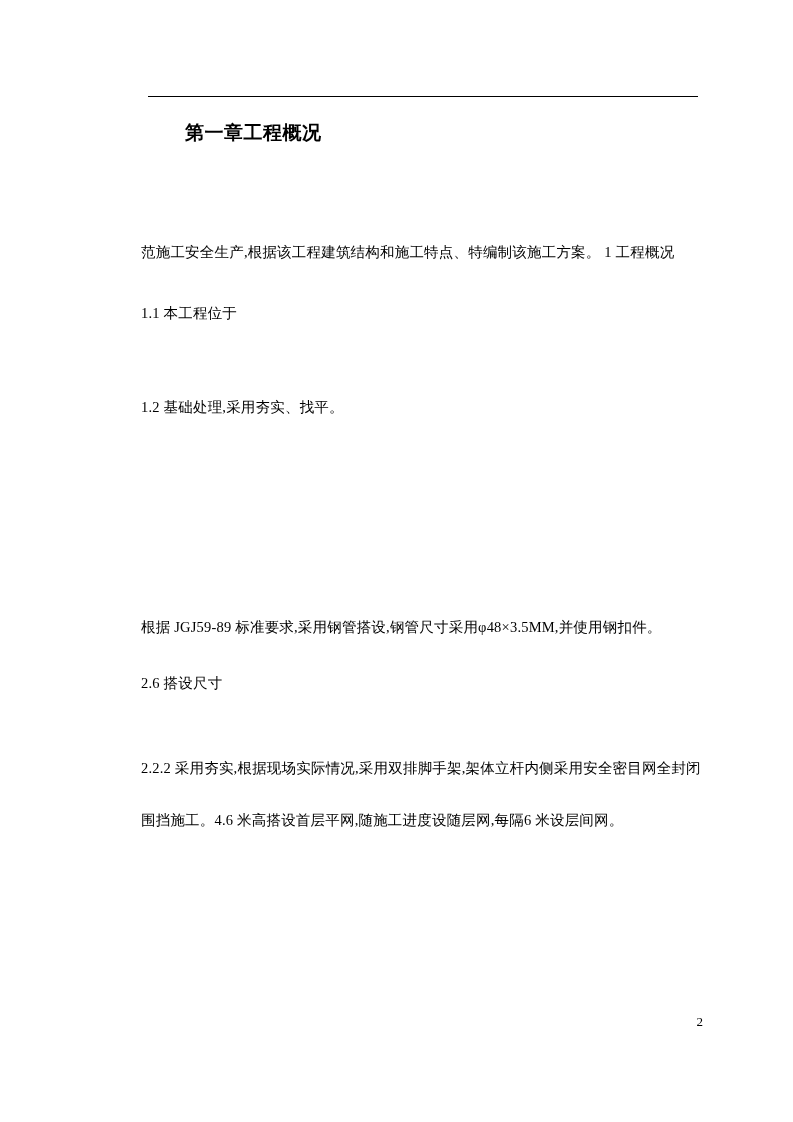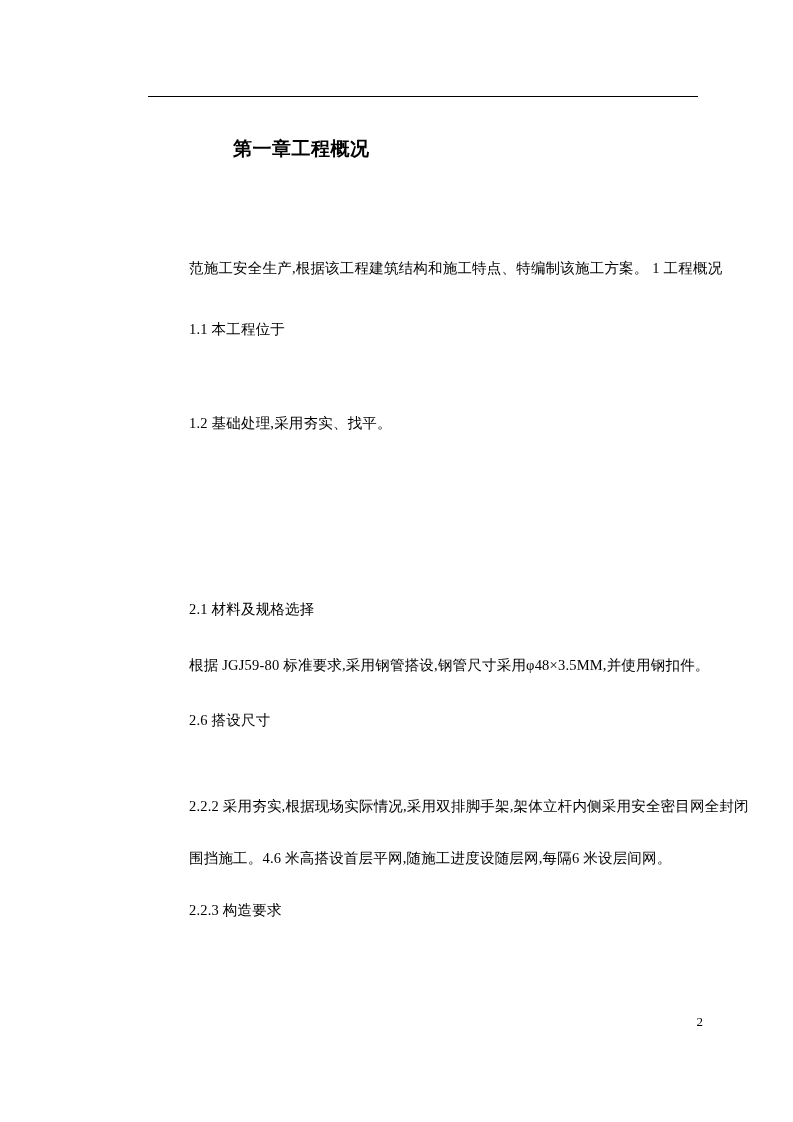--- a/index.html
+++ b/index.html
@@ -25,23 +25,22 @@
     position: absolute;
     left: 148px;
     top: 96px;
     width: 550px;
     height: 0;
     border-top: 1.6px solid #000000;
   }
   .content {
     position: absolute;
     left: 141px;
-    top: 122px;
+    top: 106px;
     width: 565px;
-    margin-left: 48px;
   }
   h1.chapter {
     font-family: "Liberation Sans", "DejaVu Sans", sans-serif;
     font-size: 19px;
     font-weight: bold;
     letter-spacing: 0.5px;
     margin: 0;
     padding: 0;
     line-height: 1.4;
   }
@@ -104,36 +103,34 @@
 
     <div class="gap-36"></div>
 
     <p class="para">1.2 基础处理,采用夯实、找平。</p>
 
     <div class="gap-120"></div>
 
 
     <div class="gap-46"></div>
 
-    <p class="para">2.1 材料及规格选择</p>
     <div class="gap-34"></div>
 
-    <p class="para">根据 JGJ59-80 标准要求,采用钢管搭设,钢管尺寸采用φ48×3.5MM,并使用钢扣件。</p>
+    <p class="para">根据 JGJ59-89 标准要求,采用钢管搭设,钢管尺寸采用φ48×3.5MM,并使用钢扣件。</p>
     <div class="gap-34"></div>
 
     <p class="para">2.6 搭设尺寸</p>
     <div class="gap-32"></div>
 
     <div class="gap-32"></div>
 
     <p class="para">2.2.2 采用夯实,根据现场实际情况,采用双排脚手架,架体立杆内侧采用安全密目网全封闭</p>
     <div class="gap-30"></div>
 
     <p class="para">围挡施工。4.6 米高搭设首层平网,随施工进度设随层网,每隔6 米设层间网。</p>
     <div class="gap-30"></div>
 
-    <p class="para">2.2.3 构造要求</p>
 
   </div>
 
   <div class="page-number">2</div>
 
 </div>
 
 </body></html>

